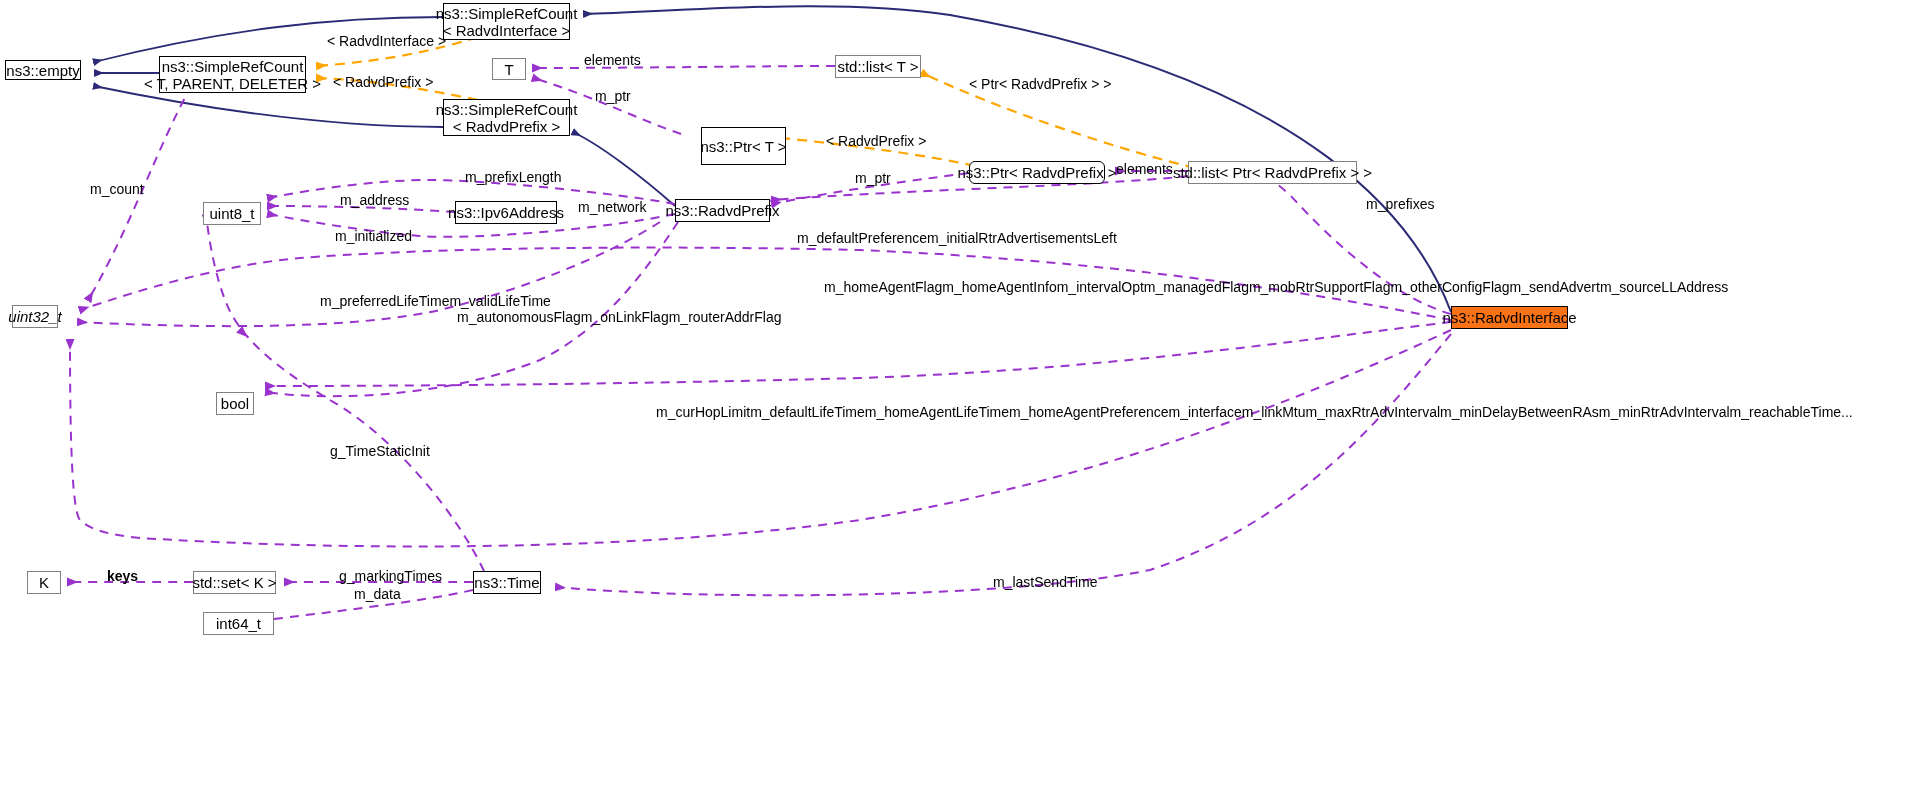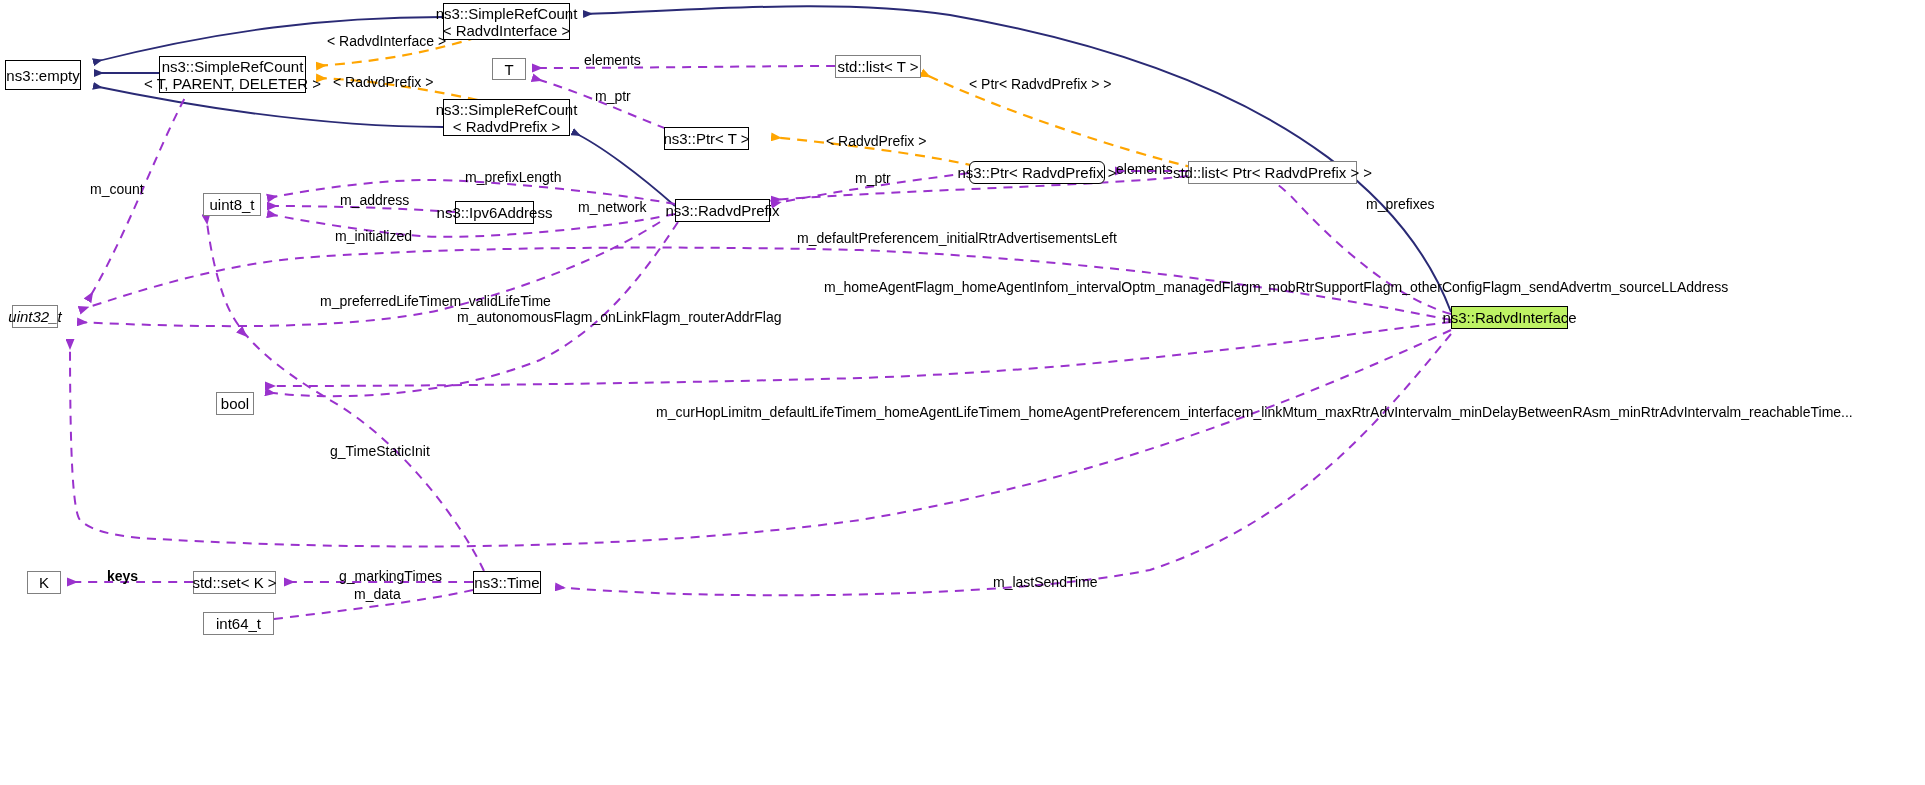--- a/index.html
+++ b/index.html
@@ -38,21 +38,21 @@
     align-items: center;
     justify-content: center;
     white-space: nowrap;
     padding: 2px 16px;
   }
   .node.solid {
     border: 1px solid #000000;
   }
   .node.highlight {
     border: 1px solid #000000;
-    background: #bef264;
+    background: #f97316;
   }
   .node .ln { display: block; }
   .edge-label {
     position: absolute;
     font-size: 14px;
     line-height: 16px;
     color: #000000;
     white-space: nowrap;
     text-align: center;
     background: transparent;
@@ -113,54 +113,54 @@
       <path d="M1451,334 C1380,420 1300,520 1150,570 C1000,600 700,600 556,587"></path>
       <path d="M193,582 C170,582 130,582 68,582"></path>
       <path d="M473,582 C430,582 350,582 285,582"></path>
       <path d="M473,590 C420,602 330,612 266,620"></path>
       <path d="M484,571 C460,520 400,440 330,400 C280,370 240,340 225,300 C212,265 208,230 206,215"></path>
       <path d="M495,571 C470,500 430,440 380,410 C320,375 260,350 240,330" stroke-opacity="0"></path>
     </g>
   </svg>
 
   <div id="nodes-layer">
-      <div class="node solid" style="left: 5px; top: 60px; width: 76px; height: 30px;">
+      <div class="node solid" style="left: 5px; top: 60px; width: 76px; height: 20px;">
         <span class="ln">ns3::empty</span>
       </div>
       <div class="node solid" style="left: 159px; top: 56px; width: 147px; height: 37px;">
         <span class="ln">ns3::SimpleRefCount</span>
         <span class="ln">&lt; T, PARENT, DELETER &gt;</span>
       </div>
       <div class="node solid" style="left: 443px; top: 3px; width: 127px; height: 37px;">
         <span class="ln">ns3::SimpleRefCount</span>
         <span class="ln">&lt; RadvdInterface &gt;</span>
       </div>
       <div class="node solid" style="left: 443px; top: 99px; width: 127px; height: 37px;">
         <span class="ln">ns3::SimpleRefCount</span>
         <span class="ln">&lt; RadvdPrefix &gt;</span>
       </div>
       <div class="node " style="left: 492px; top: 58px; width: 30px; height: 22px;">
         <span class="ln">T</span>
       </div>
       <div class="node " style="left: 835px; top: 55px; width: 86px; height: 23px;">
         <span class="ln">std::list&lt; T &gt;</span>
       </div>
-      <div class="node solid" style="left: 664px; top: 127px; width: 85px; height: 23px;">
+      <div class="node solid" style="left: 701px; top: 127px; width: 85px; height: 38px;">
         <span class="ln">ns3::Ptr&lt; T &gt;</span>
       </div>
       <div class="node solid" style="left: 969px; top: 161px; width: 136px; height: 23px; border-radius: 6px;">
         <span class="ln">ns3::Ptr&lt; RadvdPrefix &gt;</span>
       </div>
       <div class="node " style="left: 1188px; top: 161px; width: 169px; height: 23px;">
         <span class="ln">std::list&lt; Ptr&lt; RadvdPrefix &gt; &gt;</span>
       </div>
-      <div class="node " style="left: 203px; top: 193px; width: 58px; height: 23px;">
+      <div class="node " style="left: 203px; top: 202px; width: 58px; height: 23px;">
         <span class="ln">uint8_t</span>
       </div>
-      <div class="node solid" style="left: 455px; top: 201px; width: 79px; height: 23px;">
+      <div class="node solid" style="left: 455px; top: 201px; width: 102px; height: 23px;">
         <span class="ln">ns3::Ipv6Address</span>
       </div>
       <div class="node solid" style="left: 675px; top: 199px; width: 95px; height: 23px;">
         <span class="ln">ns3::RadvdPrefix</span>
       </div>
       <div class="node highlight" style="left: 1451px; top: 306px; width: 117px; height: 23px;">
         <span class="ln">ns3::RadvdInterface</span>
       </div>
       <div class="node " style="left: 12px; top: 305px; width: 46px; height: 23px; font-style: italic;">
         <span class="ln">uint32_t</span>

